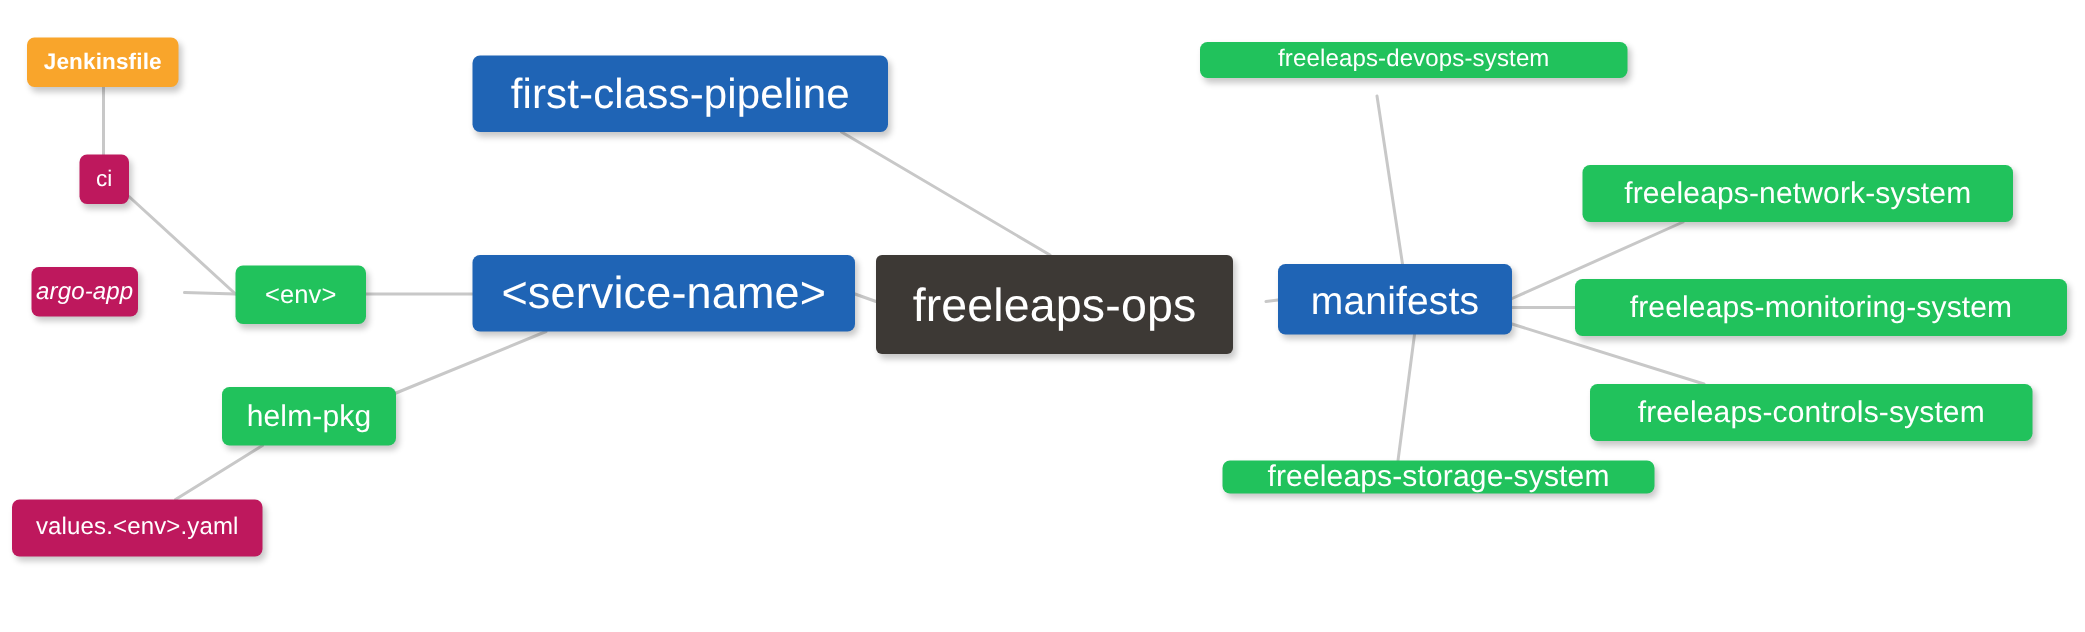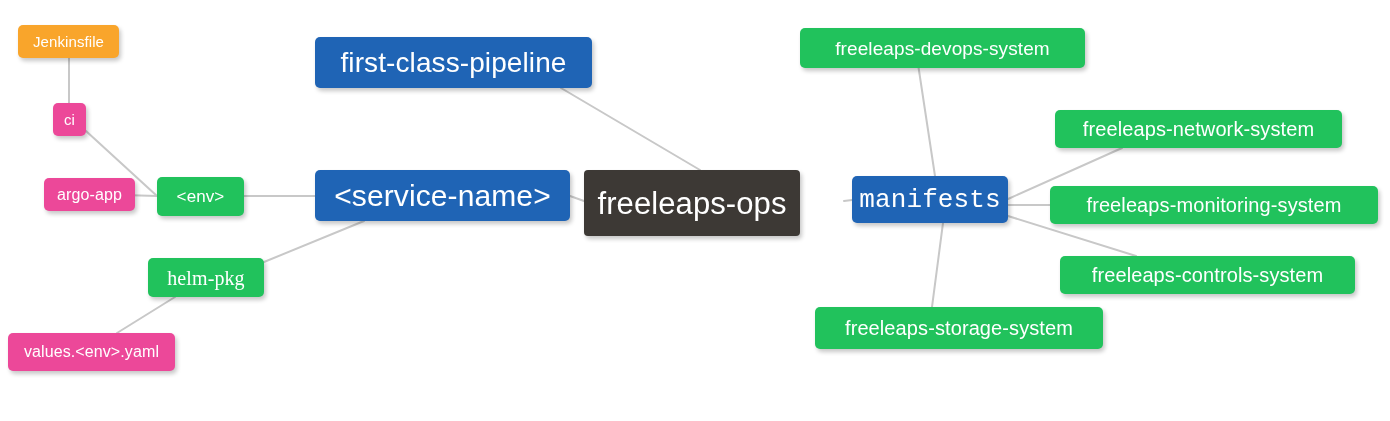--- a/index.html
+++ b/index.html
@@ -36,21 +36,21 @@
     letter-spacing: 0.1px;
     line-height: 1;
   }
   .node.root {
     background: #3d3935;
     border-radius: 4px;
   }
   .node.blue   { background: #1f64b5; }
   .node.green  { background: #21c25c; }
   .node.orange { background: #f9a52b; }
-  .node.red    { background: #ec4899; }
+  .node.red    { background: #be185d; }
 </style>
 </head>
 <body>
 
 <div id="canvas">
   <svg id="edges" viewBox="0 0 1390 421" xmlns="http://www.w3.org/2000/svg">
       <line x1="69" y1="58" x2="69" y2="103" stroke="#c8c8c8" stroke-width="2" stroke-linecap="round"></line>
       <line x1="86" y1="131" x2="157" y2="196" stroke="#c8c8c8" stroke-width="2" stroke-linecap="round"></line>
       <line x1="123" y1="195" x2="157" y2="196" stroke="#c8c8c8" stroke-width="2" stroke-linecap="round"></line>
       <line x1="244" y1="196" x2="315" y2="196" stroke="#c8c8c8" stroke-width="2" stroke-linecap="round"></line>
@@ -59,29 +59,29 @@
       <line x1="570" y1="196" x2="584" y2="201" stroke="#c8c8c8" stroke-width="2" stroke-linecap="round"></line>
       <line x1="561" y1="88" x2="700" y2="170" stroke="#c8c8c8" stroke-width="2" stroke-linecap="round"></line>
       <line x1="844" y1="201" x2="852" y2="200" stroke="#c8c8c8" stroke-width="2" stroke-linecap="round"></line>
       <line x1="935" y1="176" x2="918" y2="64" stroke="#c8c8c8" stroke-width="2" stroke-linecap="round"></line>
       <line x1="1008" y1="199" x2="1122" y2="148" stroke="#c8c8c8" stroke-width="2" stroke-linecap="round"></line>
       <line x1="1008" y1="205" x2="1050" y2="205" stroke="#c8c8c8" stroke-width="2" stroke-linecap="round"></line>
       <line x1="1008" y1="216" x2="1136" y2="256" stroke="#c8c8c8" stroke-width="2" stroke-linecap="round"></line>
       <line x1="943" y1="223" x2="932" y2="307" stroke="#c8c8c8" stroke-width="2" stroke-linecap="round"></line>
     </svg>
   <div id="node-layer">
-      <div class="node orange" style="left: 18px; top: 25px; width: 101px; height: 33px; font-size: 15px;">Jenkinsfile</div>
+      <div class="node orange" style="left: 18px; top: 25px; width: 101px; height: 33px; font-size: 15px; font-weight: bold;">Jenkinsfile</div>
       <div class="node red" style="left: 53px; top: 103px; width: 33px; height: 33px; font-size: 15px;">ci</div>
-      <div class="node red" style="left: 44px; top: 178px; width: 91px; height: 33px; font-size: 16px;">argo-app</div>
+      <div class="node red" style="left: 21px; top: 178px; width: 71px; height: 33px; font-size: 16px; font-style: italic;">argo-app</div>
       <div class="node green" style="left: 157px; top: 177px; width: 87px; height: 39px; font-size: 17px;">&lt;env&gt;</div>
-      <div class="node green" style="left: 148px; top: 258px; width: 116px; height: 39px; font-size: 20px; font-family: Liberation Serif, serif;">helm-pkg</div>
+      <div class="node green" style="left: 148px; top: 258px; width: 116px; height: 39px; font-size: 20px;">helm-pkg</div>
       <div class="node red" style="left: 8px; top: 333px; width: 167px; height: 38px; font-size: 16px;">values.&lt;env&gt;.yaml</div>
       <div class="node blue" style="left: 315px; top: 37px; width: 277px; height: 51px; font-size: 28px;">first-class-pipeline</div>
       <div class="node blue" style="left: 315px; top: 170px; width: 255px; height: 51px; font-size: 30px;">&lt;service-name&gt;</div>
-      <div class="node root" style="left: 584px; top: 170px; width: 216px; height: 66px; font-size: 31px;">freeleaps-ops</div>
-      <div class="node blue" style="left: 852px; top: 176px; width: 156px; height: 47px; font-size: 26px; font-family: Liberation Mono, monospace;">manifests</div>
-      <div class="node green" style="left: 800px; top: 28px; width: 285px; height: 40px; font-size: 19px;">freeleaps-devops-system</div>
+      <div class="node root" style="left: 584px; top: 170px; width: 238px; height: 66px; font-size: 31px;">freeleaps-ops</div>
+      <div class="node blue" style="left: 852px; top: 176px; width: 156px; height: 47px; font-size: 26px;">manifests</div>
+      <div class="node green" style="left: 800px; top: 28px; width: 285px; height: 24px; font-size: 16px;">freeleaps-devops-system</div>
       <div class="node green" style="left: 1055px; top: 110px; width: 287px; height: 38px; font-size: 20px;">freeleaps-network-system</div>
       <div class="node green" style="left: 1050px; top: 186px; width: 328px; height: 38px; font-size: 20px; text-align: center;">freeleaps-monitoring-system</div>
       <div class="node green" style="left: 1060px; top: 256px; width: 295px; height: 38px; font-size: 20px; text-align: right;">freeleaps-controls-system</div>
-      <div class="node green" style="left: 815px; top: 307px; width: 288px; height: 42px; font-size: 20px;">freeleaps-storage-system</div>
+      <div class="node green" style="left: 815px; top: 307px; width: 288px; height: 22px; font-size: 20px;">freeleaps-storage-system</div>
     </div>
 </div>
 
 </body></html>

